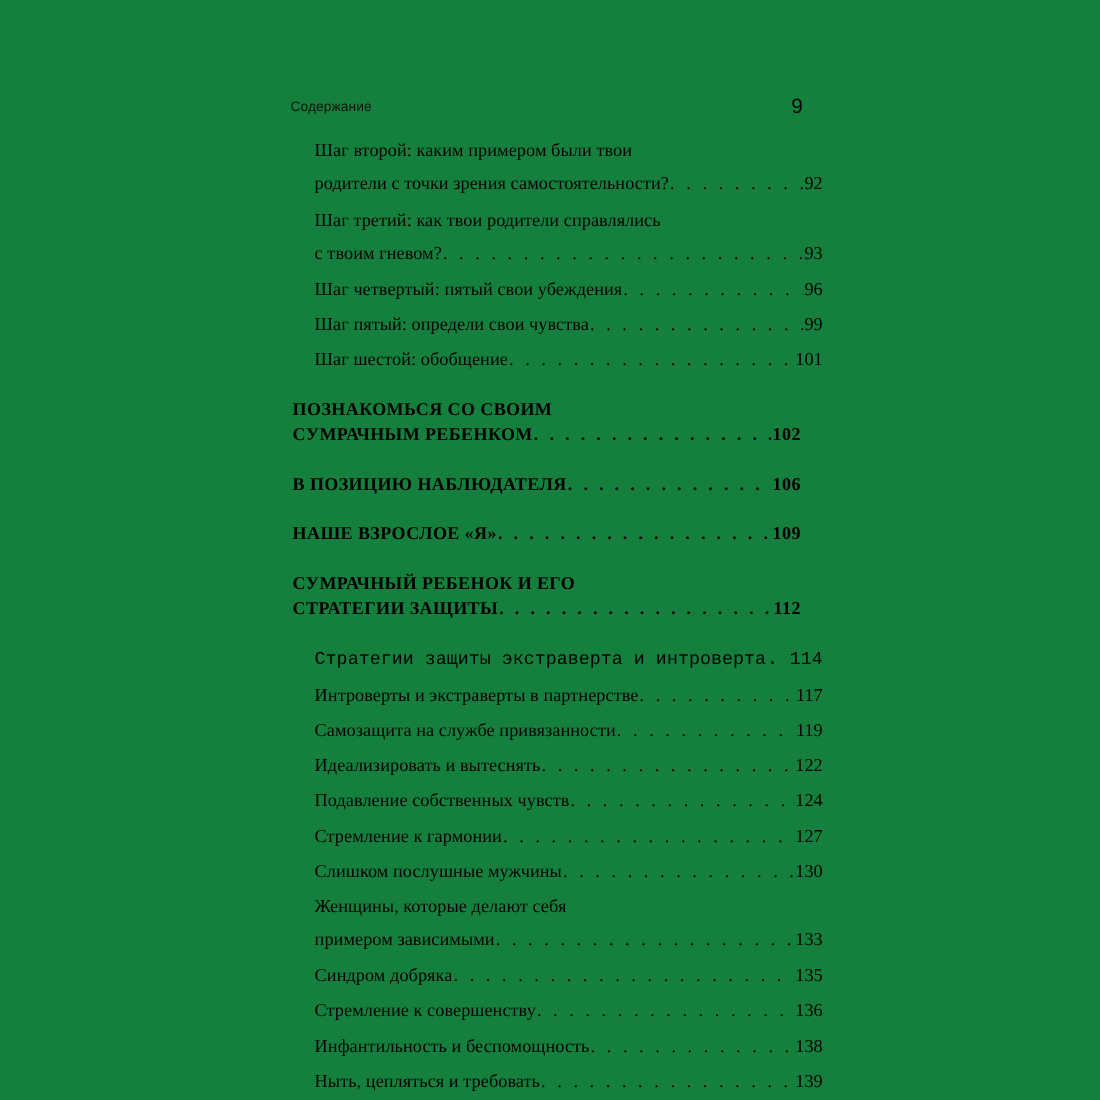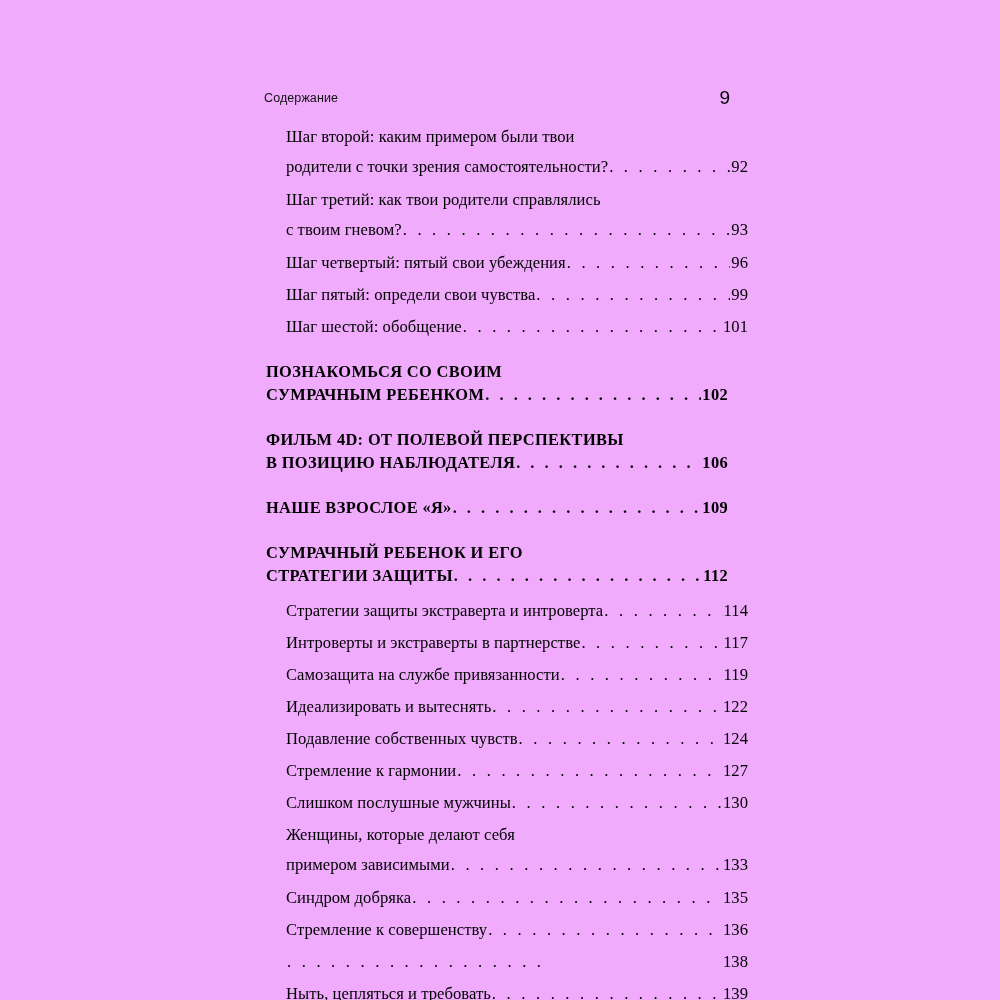--- a/index.html
+++ b/index.html
@@ -13,21 +13,21 @@
     background: #ffffff;
     font-family: "Liberation Serif", "DejaVu Serif", serif;
     color: #000000;
     overflow: hidden;
   }
 
   .page {
     position: relative;
     width: 1000px;
     height: 1000px;
-    background: #f0abfc;
+    background: #15803d;
   }
 
   
   .running-head {
     position: absolute;
     left: 264px;
     top: 86px;
     width: 466px;
     height: 22px;
     display: flex;
@@ -76,21 +76,21 @@
     font-size: 16.4px;
     line-height: 23px;
     font-weight: 700;
     letter-spacing: 0.35px;
     text-transform: none;
   }
 
   
   .entry + .entry { margin-top: 10px; }
   .entry.level-1 { margin-top: 22px; }
-  .entry.level-1 + .entry.level-2 { margin-top: 13px; }
+  .entry.level-1 + .entry.level-2 { margin-top: 25px; font-family: Liberation Mono, monospace; }
   .entry.level-2.loose + .entry.level-2 { margin-top: 11px; }
   .entry.first { margin-top: 0; }
 
   
   .entry .line-wrap {
     display: block;
     white-space: nowrap;
   }
   .entry.level-2 .line-wrap { margin-bottom: 0px; }
   .entry.level-2.gap .line-wrap { margin-bottom: 8px; }
@@ -177,21 +177,20 @@
       </div>
       <div class="entry level-1">
         <span class="line-wrap">ПОЗНАКОМЬСЯ СО СВОИМ</span>
         <div class="line-last">
           <span class="title-last">СУМРАЧНЫМ РЕБЕНКОМ</span>
           <span class="leader">. . . . . . . . . . . . . . . . . .</span>
           <span class="page-no">102</span>
         </div>
       </div>
       <div class="entry level-1">
-        <span class="line-wrap">ФИЛЬМ 4D: ОТ ПОЛЕВОЙ ПЕРСПЕКТИВЫ</span>
         <div class="line-last">
           <span class="title-last">В ПОЗИЦИЮ НАБЛЮДАТЕЛЯ</span>
           <span class="leader">. . . . . . . . . . . . . . . .</span>
           <span class="page-no">106</span>
         </div>
       </div>
       <div class="entry level-1">
         <div class="line-last">
           <span class="title-last">НАШЕ ВЗРОСЛОЕ «Я»</span>
           <span class="leader">. . . . . . . . . . . . . . . . . . . . .</span>
@@ -272,20 +271,21 @@
       </div>
       <div class="entry level-2">
         <div class="line-last">
           <span class="title-last">Стремление к совершенству</span>
           <span class="leader">. . . . . . . . . . . . . . . . . . . . .</span>
           <span class="page-no">136</span>
         </div>
       </div>
       <div class="entry level-2">
         <div class="line-last">
+          <span class="title-last">Инфантильность и беспомощность</span>
           <span class="leader">. . . . . . . . . . . . . . . . . .</span>
           <span class="page-no">138</span>
         </div>
       </div>
       <div class="entry level-2">
         <div class="line-last">
           <span class="title-last">Ныть, цепляться и требовать</span>
           <span class="leader">. . . . . . . . . . . . . . . . . . . . .</span>
           <span class="page-no">139</span>
         </div>

